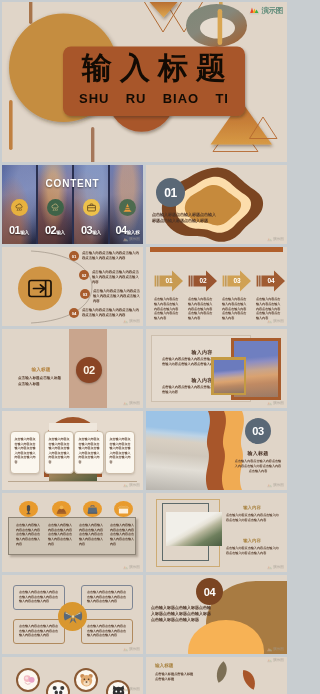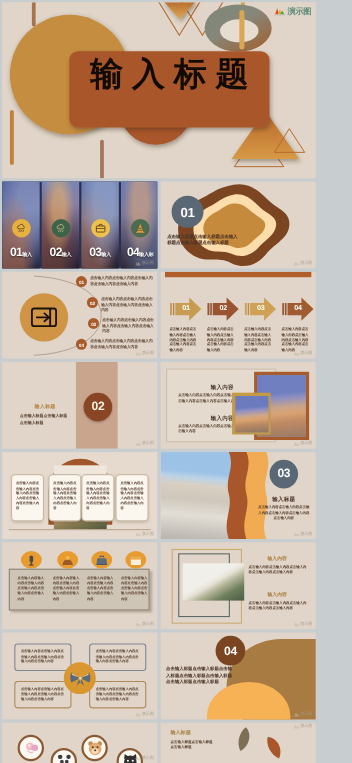--- a/index.html
+++ b/index.html
@@ -238,36 +238,38 @@
       <rect x="9" y="100" width="3.6" height="50" rx="1.8" fill="#c08040"></rect>
       <rect x="91" y="127" width="3.4" height="36" rx="1.7" fill="#a5775a"></rect>
       <path d="M213 151.5 L258 151.5 L235.5 120 Z" fill="none" stroke="#b4682f" stroke-width="0.9"></path>
       <path d="M210.5 144.5 L272 144.5 L241.2 101 Z" fill="url(#gTri)" filter="url(#sh2)"></path>
       <path d="M249.5 138.5 L277 138.5 L263 117 Z" fill="none" stroke="#b4682f" stroke-width="0.9"></path>
       <g filter="url(#sh2)">
           <rect x="63" y="46.5" width="182" height="69.5" rx="8" fill="#a8562a"></rect>
         </g>
     </svg>
     <div class="t-cn">输入标题</div>
+    <div class="t-py">SHU  RU  BIAO  TI</div>
     <div class="logo">
       <svg width="11" height="10" viewBox="0 0 22 20">
         <path d="M2 15 L6 3 L9.5 15 Z" fill="#e8462b"></path>
         <path d="M6.5 15 L11 5 L15 15 Z" fill="#f4a81d"></path>
         <path d="M11 15 L15 7 L19.5 15 Z" fill="#3fae49"></path>
         <rect x="0.5" y="14" width="20" height="3" rx="1.5" fill="#cfcac1"></rect>
       </svg>
       <span class="logo-t">演示图</span>
     </div>
   </div>
 
   <div class="g cL r1 s-content">
     <div class="cpanel p1"></div>
     <div class="cpanel p2"></div>
     <div class="cpanel p3"></div>
     <div class="cpanel p4"></div>
+    <div class="c-head">CONTENT</div>
     <div class="c-item ci1">
       <span class="c-circ" style="background:#e7b13f">
         <svg viewBox="0 0 24 24" width="11" height="11">
             <path d="M7.2 13.2a3.1 3.1 0 0 1 .3-6.2 4.6 4.6 0 0 1 8.7 1 2.9 2.9 0 0 1-.6 5.2z" fill="none" stroke="#4a3418" stroke-width="1.5"></path>
             <path d="M8 16.2l-1 2.6M12 16.2l-1 2.6M16 16.2l-1 2.6" stroke="#4a3418" stroke-width="1.3" stroke-linecap="round"></path>
           </svg>
       </span>
       <div class="c-lab"><b class="c-n">01</b><span class="c-tx">输入标题</span></div>
     </div>
     <div class="c-item ci2">

